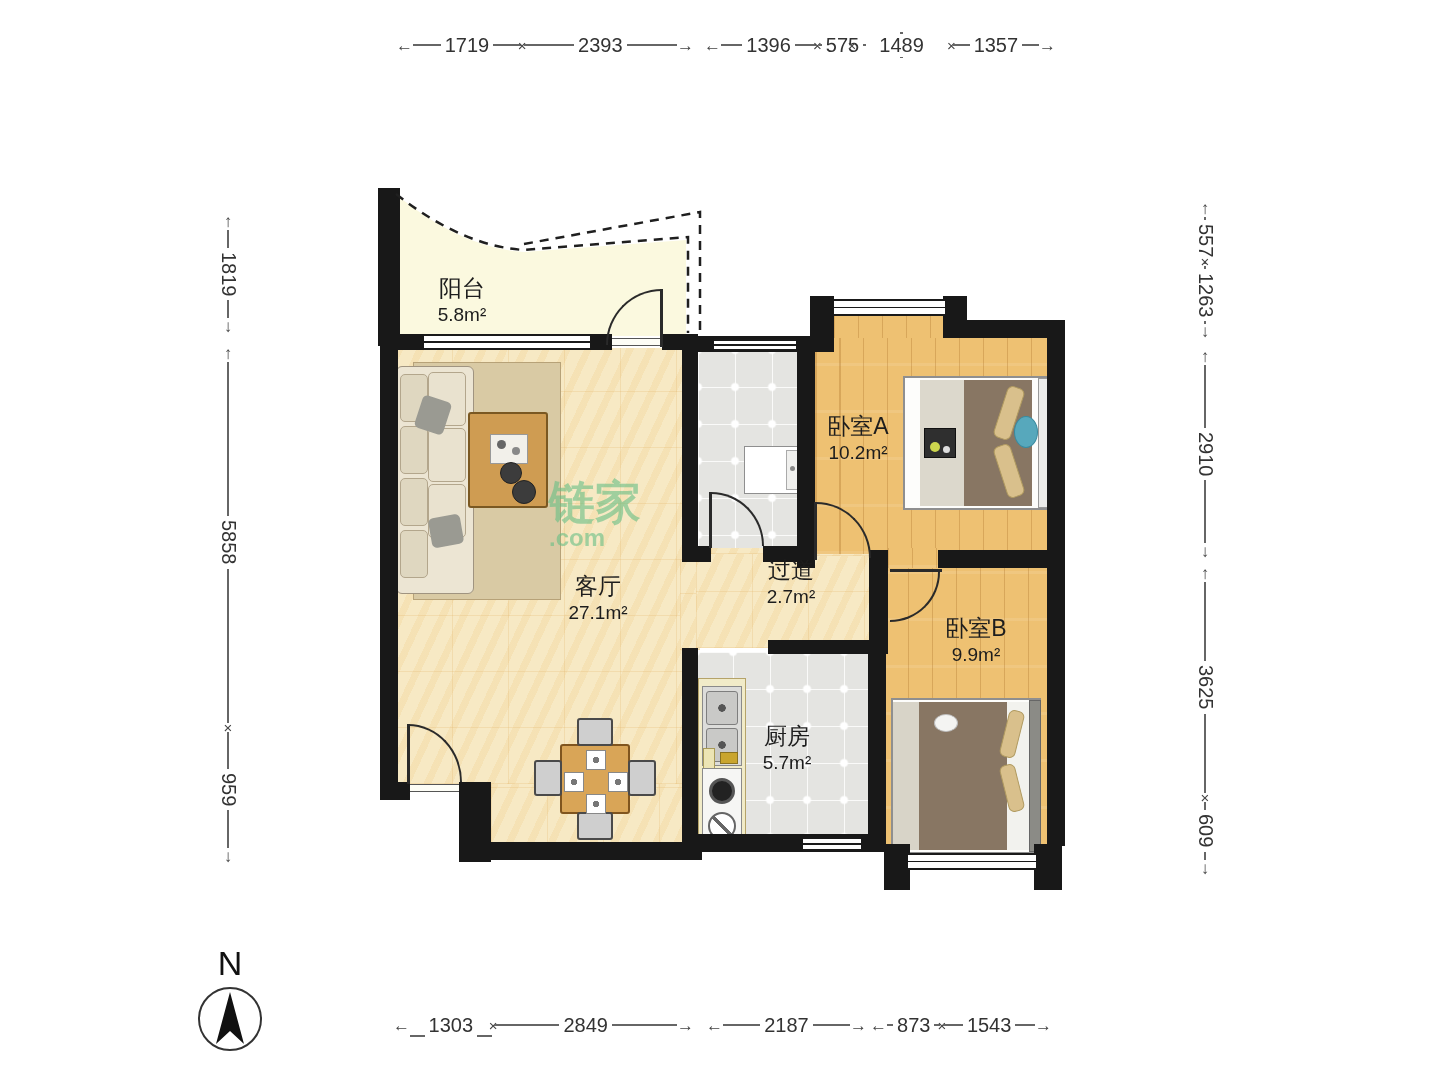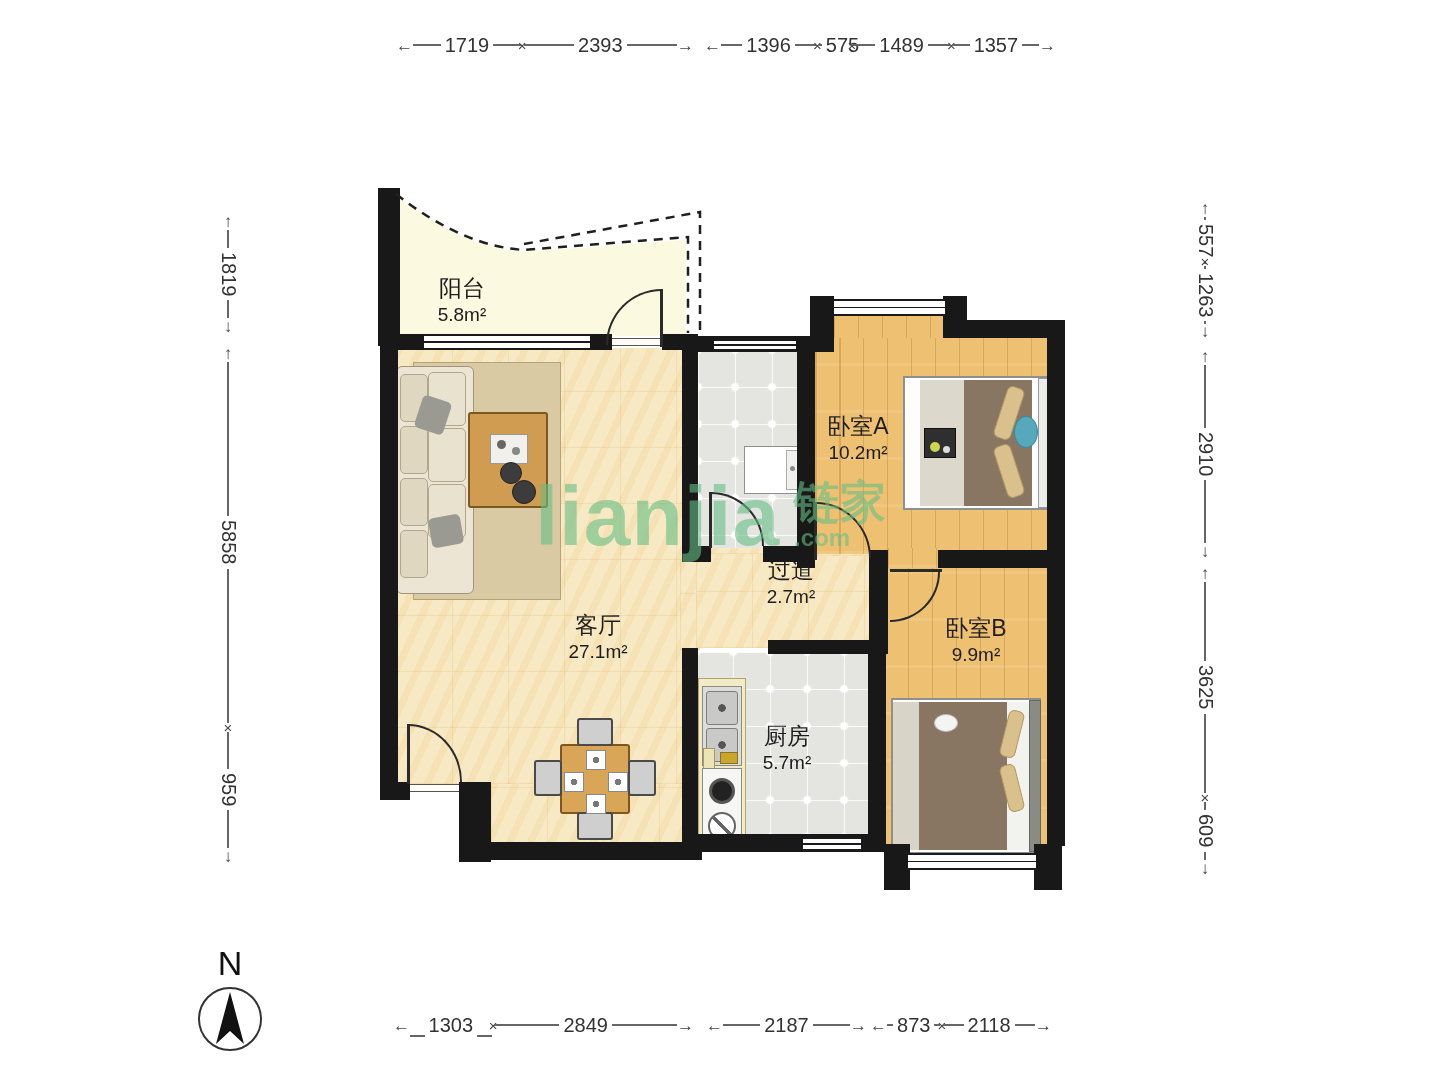--- a/index.html
+++ b/index.html
@@ -205,21 +205,21 @@
     </svg>
 
     <div class="rlabel" style="left:397px;top:274px">
       <div class="rname">阳台</div>
       <div class="rarea">5.8m²</div>
     </div>
     <div class="rlabel" style="left:793px;top:412px">
       <div class="rname">卧室A</div>
       <div class="rarea">10.2m²</div>
     </div>
-    <div class="rlabel" style="left:533px;top:611px">
+    <div class="rlabel" style="left:533px;top:572px">
       <div class="rname">客厅</div>
       <div class="rarea">27.1m²</div>
     </div>
     <div class="rlabel" style="left:726px;top:556px">
       <div class="rname">过道</div>
       <div class="rarea">2.7m²</div>
     </div>
     <div class="rlabel" style="left:911px;top:614px">
       <div class="rname">卧室B</div>
       <div class="rarea">9.9m²</div>
@@ -252,21 +252,21 @@
             <span class="dim-label">1396</span>
             <span class="ln"></span>
           </div>
           <span class="dim-x">×</span>
           <div class="dim-seg" style="width: 36px;">
             <span class="ln"></span>
             <span class="dim-label">575</span>
             <span class="ln"></span>
           </div>
           <span class="dim-x">×</span>
-          <div class="dim-seg" style="width: 110px;">
+          <div class="dim-seg" style="width: 110px; flex-direction: column;">
             <span class="ln"></span>
             <span class="dim-label">1489</span>
             <span class="ln"></span>
           </div>
           <span class="dim-x">×</span>
           <div class="dim-seg" style="width: 98px;">
             <span class="ln"></span>
             <span class="dim-label">1357</span>
             <span class="ln"></span>
           </div>
@@ -299,21 +299,21 @@
         <div class="dim dim-h" style="left: 870px; top: 1012px; width: 182px;">
           <span class="dim-arrow">←</span>
           <div class="dim-seg" style="width: 67px;">
             <span class="ln"></span>
             <span class="dim-label">873</span>
             <span class="ln"></span>
           </div>
           <span class="dim-x">×</span>
           <div class="dim-seg" style="width: 115px;">
             <span class="ln"></span>
-            <span class="dim-label">2118</span>
+            <span class="dim-label">1543</span>
             <span class="ln"></span>
           </div>
           <span class="dim-arrow">→</span>
         </div>
         <div class="dim dim-v" style="top: 213px; left: 215px; height: 122px;">
           <span class="dim-arrow">↑</span>
           <div class="dim-seg" style="height: 122px;">
             <span class="ln"></span>
             <span class="dim-label">1819</span>
             <span class="ln"></span>
@@ -370,21 +370,20 @@
           <div class="dim-seg" style="height: 67px;">
             <span class="ln"></span>
             <span class="dim-label">609</span>
             <span class="ln"></span>
           </div>
           <span class="dim-arrow">↓</span>
         </div>
       </div>
 
     <div id="watermark">
-      <div id="wm-brand">lianjia</div>
       <div id="wm-right">
         <div id="wm-cn">链家</div>
         <div id="wm-com">.com</div>
       </div>
     </div>
 
     <div id="compass">
       <div id="compass-n">N</div>
       <div id="compass-circle">
         <svg viewBox="0 0 60 60">

